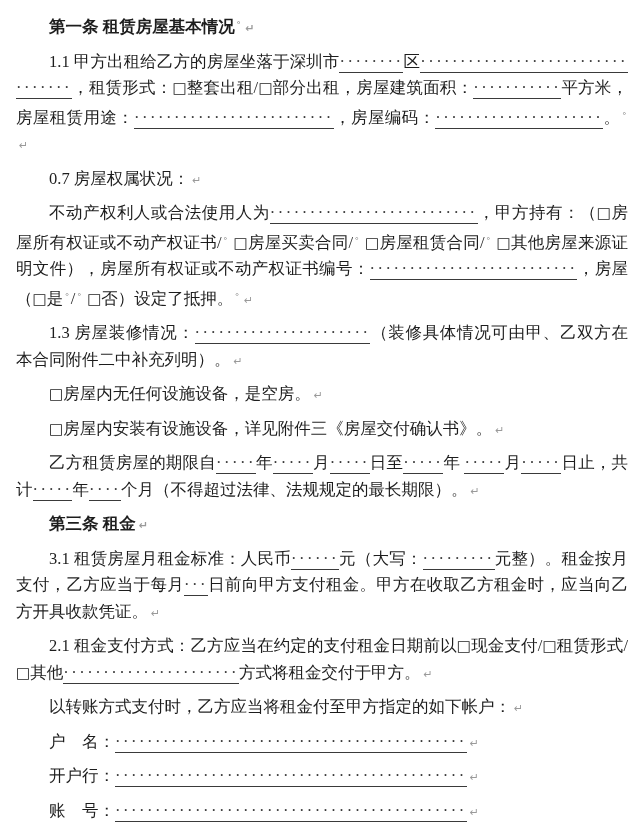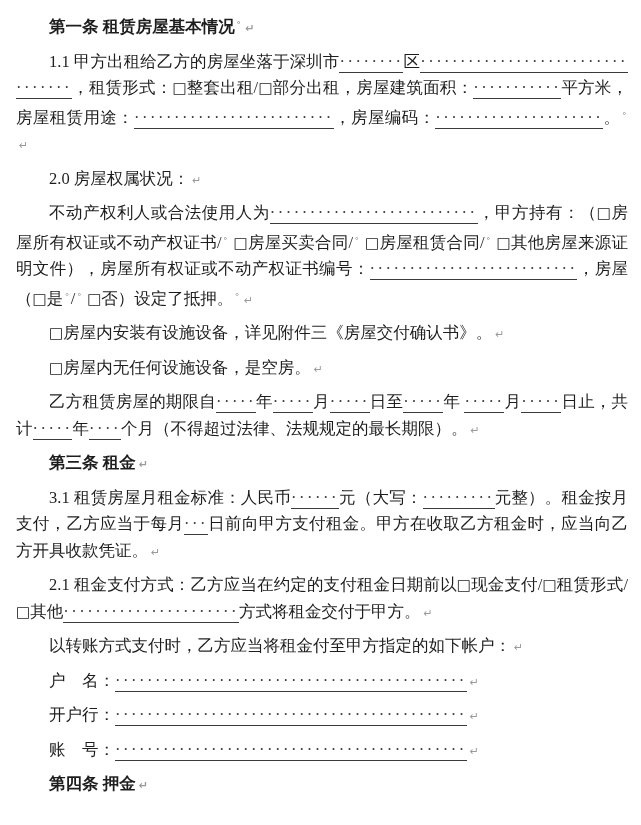--- a/index.html
+++ b/index.html
@@ -57,24 +57,25 @@
     color: #9a9a9a;
     margin-left: 3px;
   }
 </style>
 </head>
 <body>
 
 <div id="doc">
     <p class="para heading"><span class="txt">第一条 租赁房屋基本情况</span><span class="mark">°</span><span class="eol">↵</span></p>
     <p class="para body"><span class="txt">1.1 甲方出租给乙方的房屋坐落于深圳市</span><span class="blank">········</span><span class="txt">区</span><span class="blank">·································</span><span class="txt">，租赁形式：</span><span class="checkbox">□</span><span class="txt">整套出租/</span><span class="checkbox">□</span><span class="txt">部分出租，房屋建筑面积：</span><span class="blank">···········</span><span class="txt">平方米，房屋租赁用途：</span><span class="blank">·························</span><span class="txt">，房屋编码：</span><span class="blank">·····················</span><span class="txt">。</span><span class="mark">°</span><span class="eol">↵</span></p>
-    <p class="para body"><span class="txt">2.0 房屋权属状况：</span><span class="eol">↵</span></p>
+    <p class="para body"><span class="txt">0.7 房屋权属状况：</span><span class="eol">↵</span></p>
     <p class="para body"><span class="txt">不动产权利人或合法使用人为</span><span class="blank">··························</span><span class="txt">，甲方持有：（</span><span class="checkbox">□</span><span class="txt">房屋所有权证或不动产权证书/</span><span class="mark">°</span><span class="txt"> </span><span class="checkbox">□</span><span class="txt">房屋买卖合同/</span><span class="mark">°</span><span class="txt"> </span><span class="checkbox">□</span><span class="txt">房屋租赁合同/</span><span class="mark">°</span><span class="txt"> </span><span class="checkbox">□</span><span class="txt">其他房屋来源证明文件），房屋所有权证或不动产权证书编号：</span><span class="blank">··························</span><span class="txt">，房屋（</span><span class="checkbox">□</span><span class="txt">是</span><span class="mark">°</span><span class="txt">/</span><span class="mark">°</span><span class="txt"> </span><span class="checkbox">□</span><span class="txt">否）设定了抵押。</span><span class="mark">°</span><span class="eol">↵</span></p>
+    <p class="para body"><span class="txt">1.3 房屋装修情况：</span><span class="blank">······················</span><span class="txt">（装修具体情况可由甲、乙双方在本合同附件二中补充列明）。</span><span class="eol">↵</span></p>
+    <p class="para body"><span class="checkbox">□</span><span class="txt">房屋内无任何设施设备，是空房。</span><span class="eol">↵</span></p>
     <p class="para body"><span class="checkbox">□</span><span class="txt">房屋内安装有设施设备，详见附件三《房屋交付确认书》。</span><span class="eol">↵</span></p>
-    <p class="para body"><span class="checkbox">□</span><span class="txt">房屋内无任何设施设备，是空房。</span><span class="eol">↵</span></p>
     <p class="para body"><span class="txt">乙方租赁房屋的期限自</span><span class="blank">·····</span><span class="txt">年</span><span class="blank">·····</span><span class="txt">月</span><span class="blank">·····</span><span class="txt">日至</span><span class="blank">·····</span><span class="txt">年 </span><span class="blank">·····</span><span class="txt">月</span><span class="blank">·····</span><span class="txt">日止，共计</span><span class="blank">·····</span><span class="txt">年</span><span class="blank">····</span><span class="txt">个月（不得超过法律、法规规定的最长期限）。</span><span class="eol">↵</span></p>
     <p class="para heading"><span class="txt">第三条 租金</span><span class="eol">↵</span></p>
     <p class="para body"><span class="txt">3.1 租赁房屋月租金标准：人民币</span><span class="blank">······</span><span class="txt">元（大写：</span><span class="blank">·········</span><span class="txt">元整）。租金按月支付，乙方应当于每月</span><span class="blank">···</span><span class="txt">日前向甲方支付租金。甲方在收取乙方租金时，应当向乙方开具收款凭证。</span><span class="eol">↵</span></p>
     <p class="para body"><span class="txt">2.1 租金支付方式：乙方应当在约定的支付租金日期前以</span><span class="checkbox">□</span><span class="txt">现金支付/</span><span class="checkbox">□</span><span class="txt">租赁形式/</span><span class="checkbox">□</span><span class="txt">其他</span><span class="blank">······················</span><span class="txt">方式将租金交付于甲方。</span><span class="eol">↵</span></p>
     <p class="para body"><span class="txt">以转账方式支付时，乙方应当将租金付至甲方指定的如下帐户：</span><span class="eol">↵</span></p>
     <p class="para body"><span class="txt">户　名：</span><span class="blank">············································</span><span class="eol">↵</span></p>
     <p class="para body"><span class="txt">开户行：</span><span class="blank">············································</span><span class="eol">↵</span></p>
     <p class="para body"><span class="txt">账　号：</span><span class="blank">············································</span><span class="eol">↵</span></p>
     <p class="para heading"><span class="txt">第四条 押金</span><span class="eol">↵</span></p>
     <p class="para body"></p>

